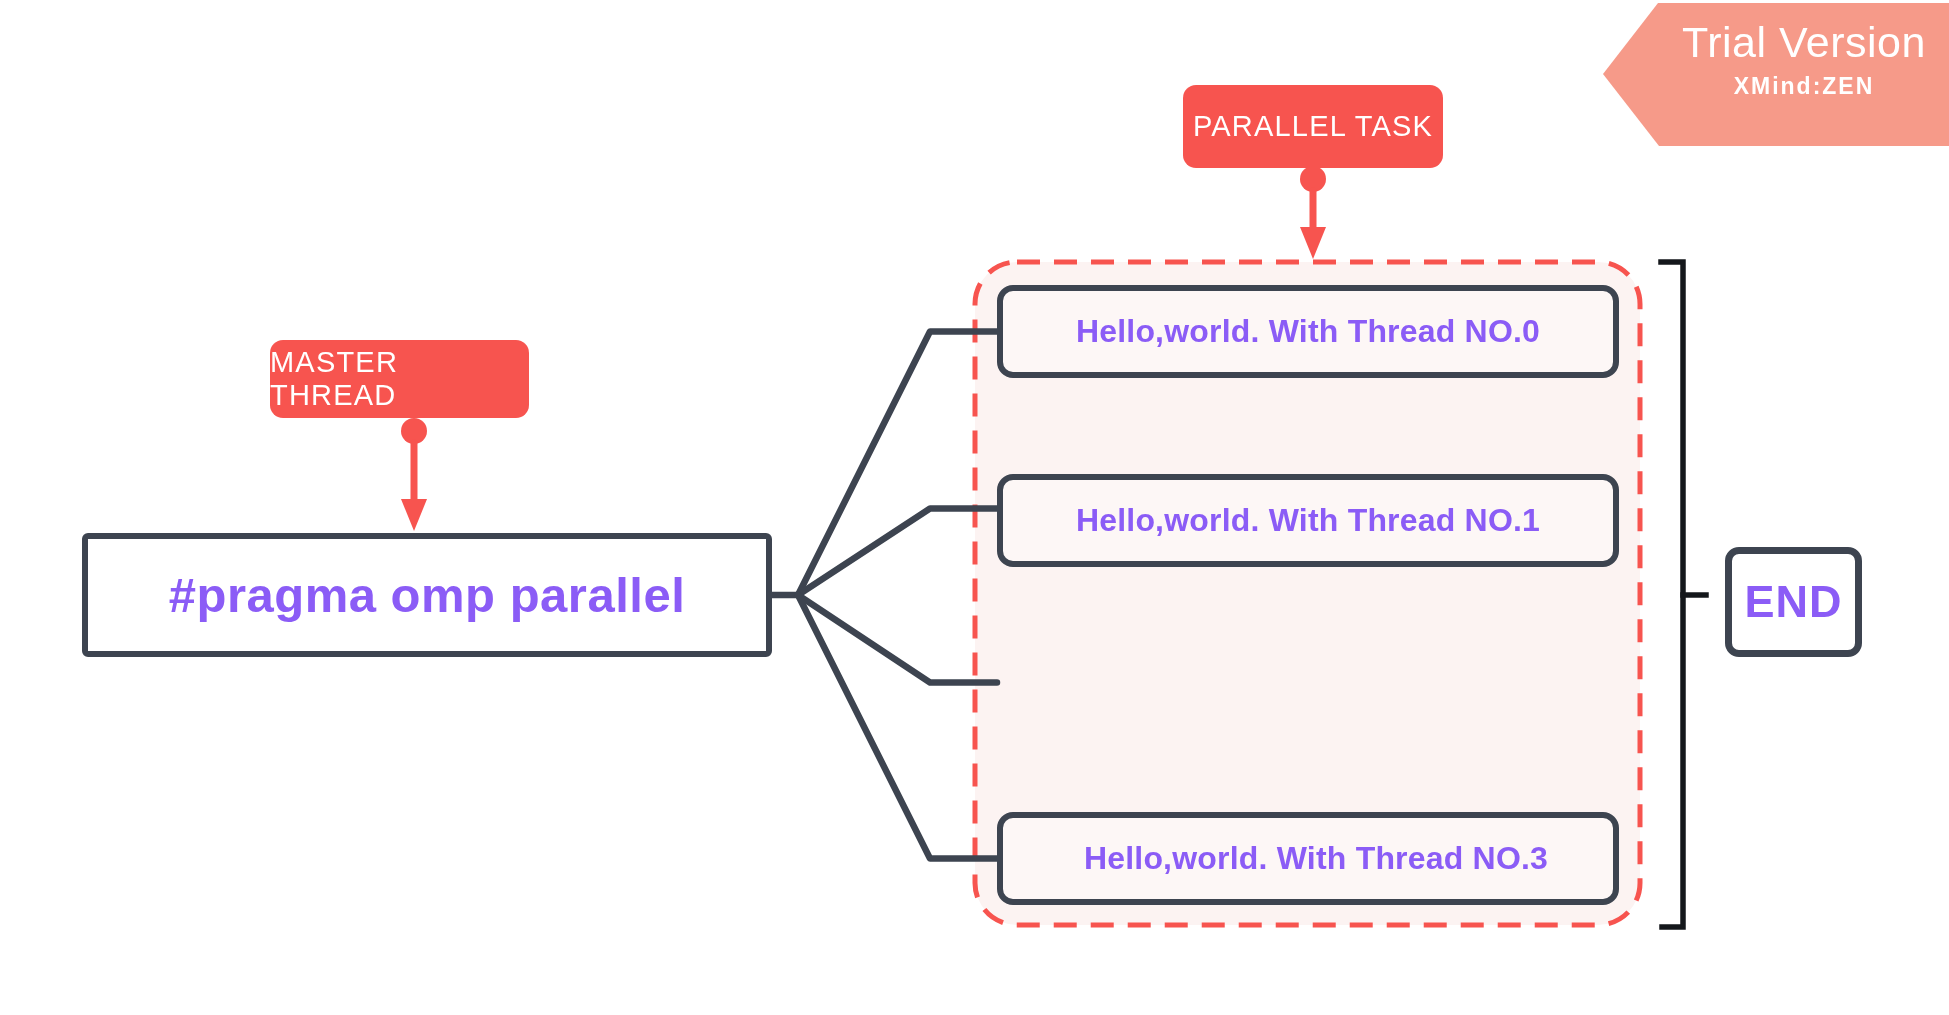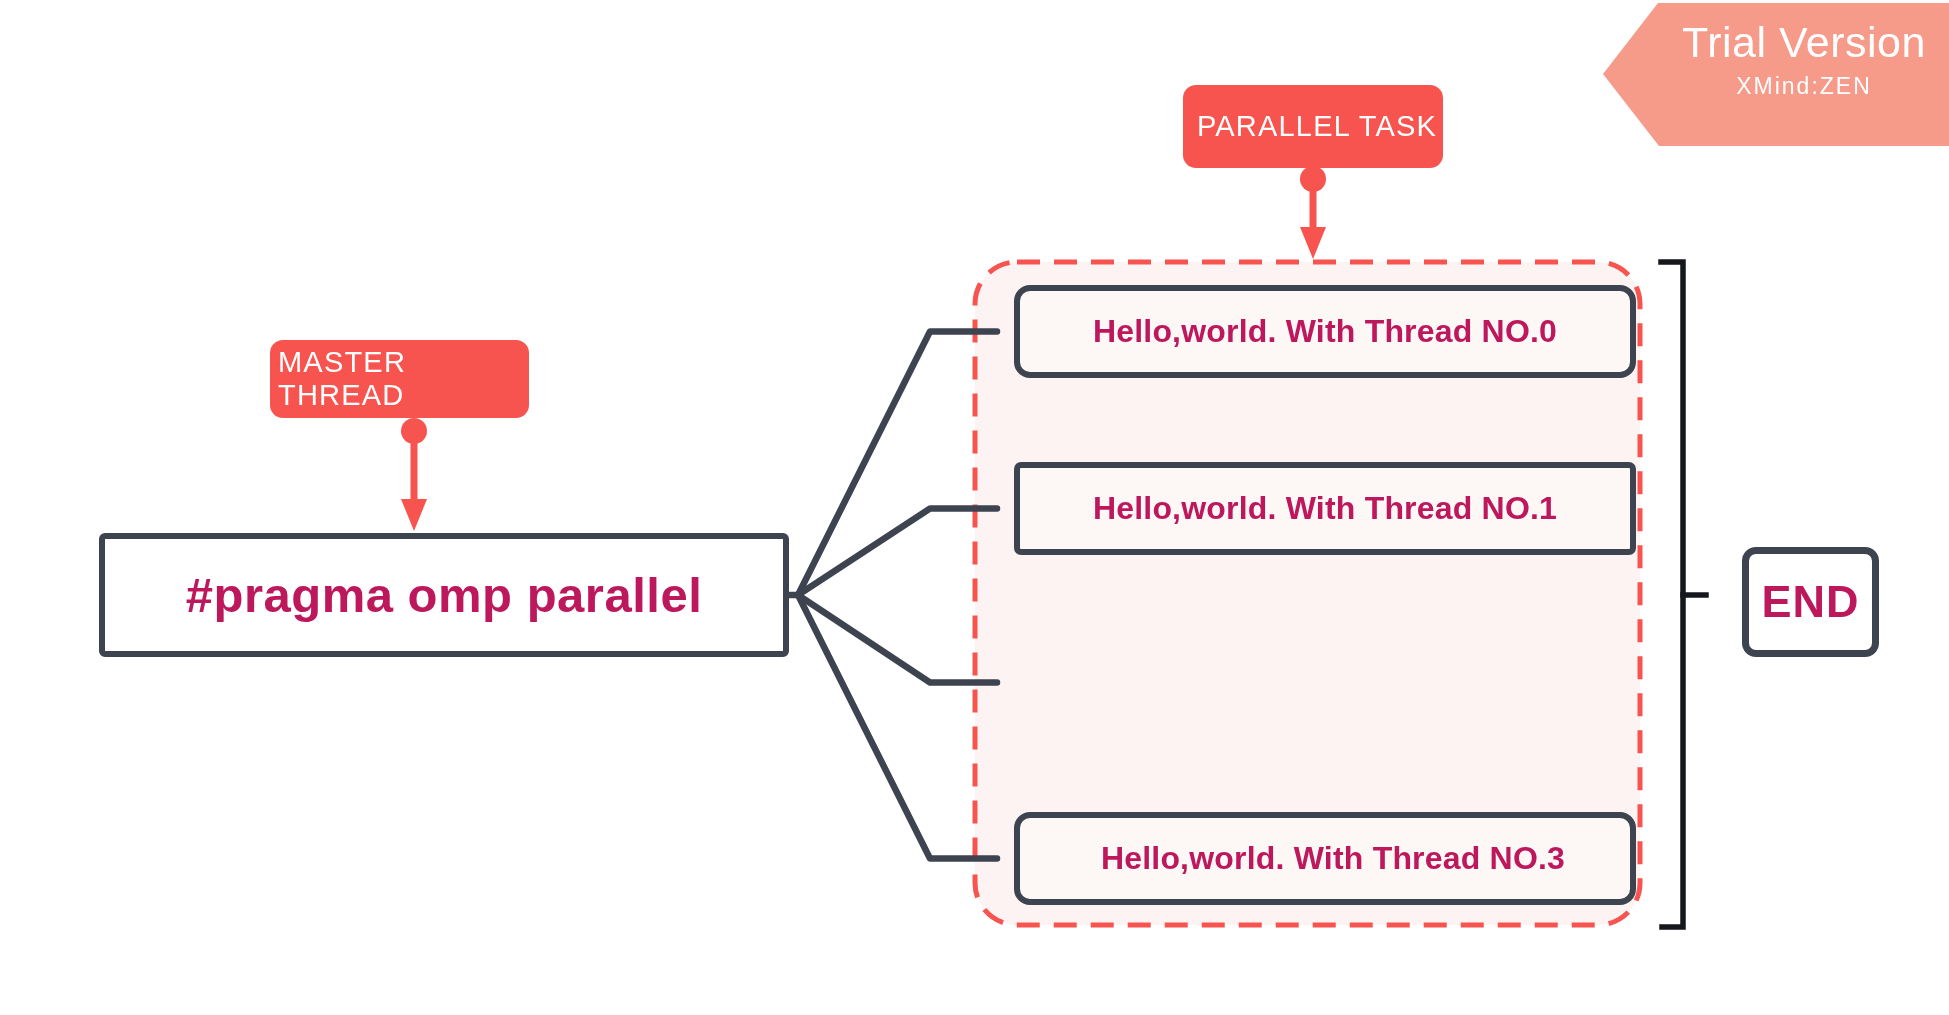--- a/index.html
+++ b/index.html
@@ -11,23 +11,22 @@
     font-family:"Liberation Sans", sans-serif;
   }
   .layer{position:absolute;left:0;top:0;width:1949px;height:1015px;}
 
   
   .topic{
     position:absolute;
     box-sizing:border-box;
     display:flex;align-items:center;justify-content:center;
     border:6px solid #3d4450;
-    color:#be185d;
+    color:#8b5cf6;
     background:#ffffff;
-    margin-left:17px;
   }
   .root-topic{
     left:82px;top:533px;width:690px;height:124px;
     border-radius:6px;
     font-size:49px;font-weight:800;letter-spacing:0.5px;
   }
   .thread-topic{
     left:997px;width:622px;height:93px;
     border-radius:16px;
     background:#fdf7f6;
@@ -41,32 +40,32 @@
   }
 
   
   .callout{
     position:absolute;
     box-sizing:border-box;
     display:flex;align-items:center;justify-content:center;
     background:#f7544f;
     color:#ffffff;
     border-radius:13px;
-    font-size:29px;font-weight:500;letter-spacing:1.2px;padding-left:8px;
+    font-size:29px;font-weight:500;letter-spacing:1.2px;
   }
   .callout.master{left:270px;top:340px;width:259px;height:78px;}
   .callout.parallel{left:1183px;top:85px;width:260px;height:83px;}
 
   
   .badge-text{
     position:absolute;left:1659px;top:18px;width:290px;
     text-align:center;color:#ffffff;
   }
   .badge-title{font-size:43px;font-weight:400;letter-spacing:0.5px;line-height:1.15;}
-  .badge-subtitle{font-size:23px;font-weight:400;letter-spacing:2px;margin-top:6px;}
+  .badge-subtitle{font-size:23px;font-weight:700;letter-spacing:2px;margin-top:6px;}
 
   svg{display:block;}
 </style>
 </head>
 <body>
 
 <div class="canvas">
 
   <svg class="layer" width="1949" height="1015" viewBox="0 0 1949 1015">
 
@@ -104,18 +103,18 @@
     <div class="badge-title">Trial Version</div>
     <div class="badge-subtitle">XMind:ZEN</div>
   </div>
 
   <div class="callout master">MASTER THREAD</div>
   <div class="callout parallel">PARALLEL TASK</div>
 
   <div class="topic root-topic">#pragma omp parallel</div>
 
   <div class="topic thread-topic" style="top:285px;">Hello,world. With Thread NO.0</div>
-  <div class="topic thread-topic" style="top:462px;border-radius:7px;">Hello,world. With Thread NO.1</div>
+  <div class="topic thread-topic" style="top:474px;">Hello,world. With Thread NO.1</div>
   <div class="topic thread-topic" style="top:812px;padding-left:16px;">Hello,world. With Thread NO.3</div>
 
   <div class="topic end-topic">END</div>
 
 </div>
 
 </body></html>

